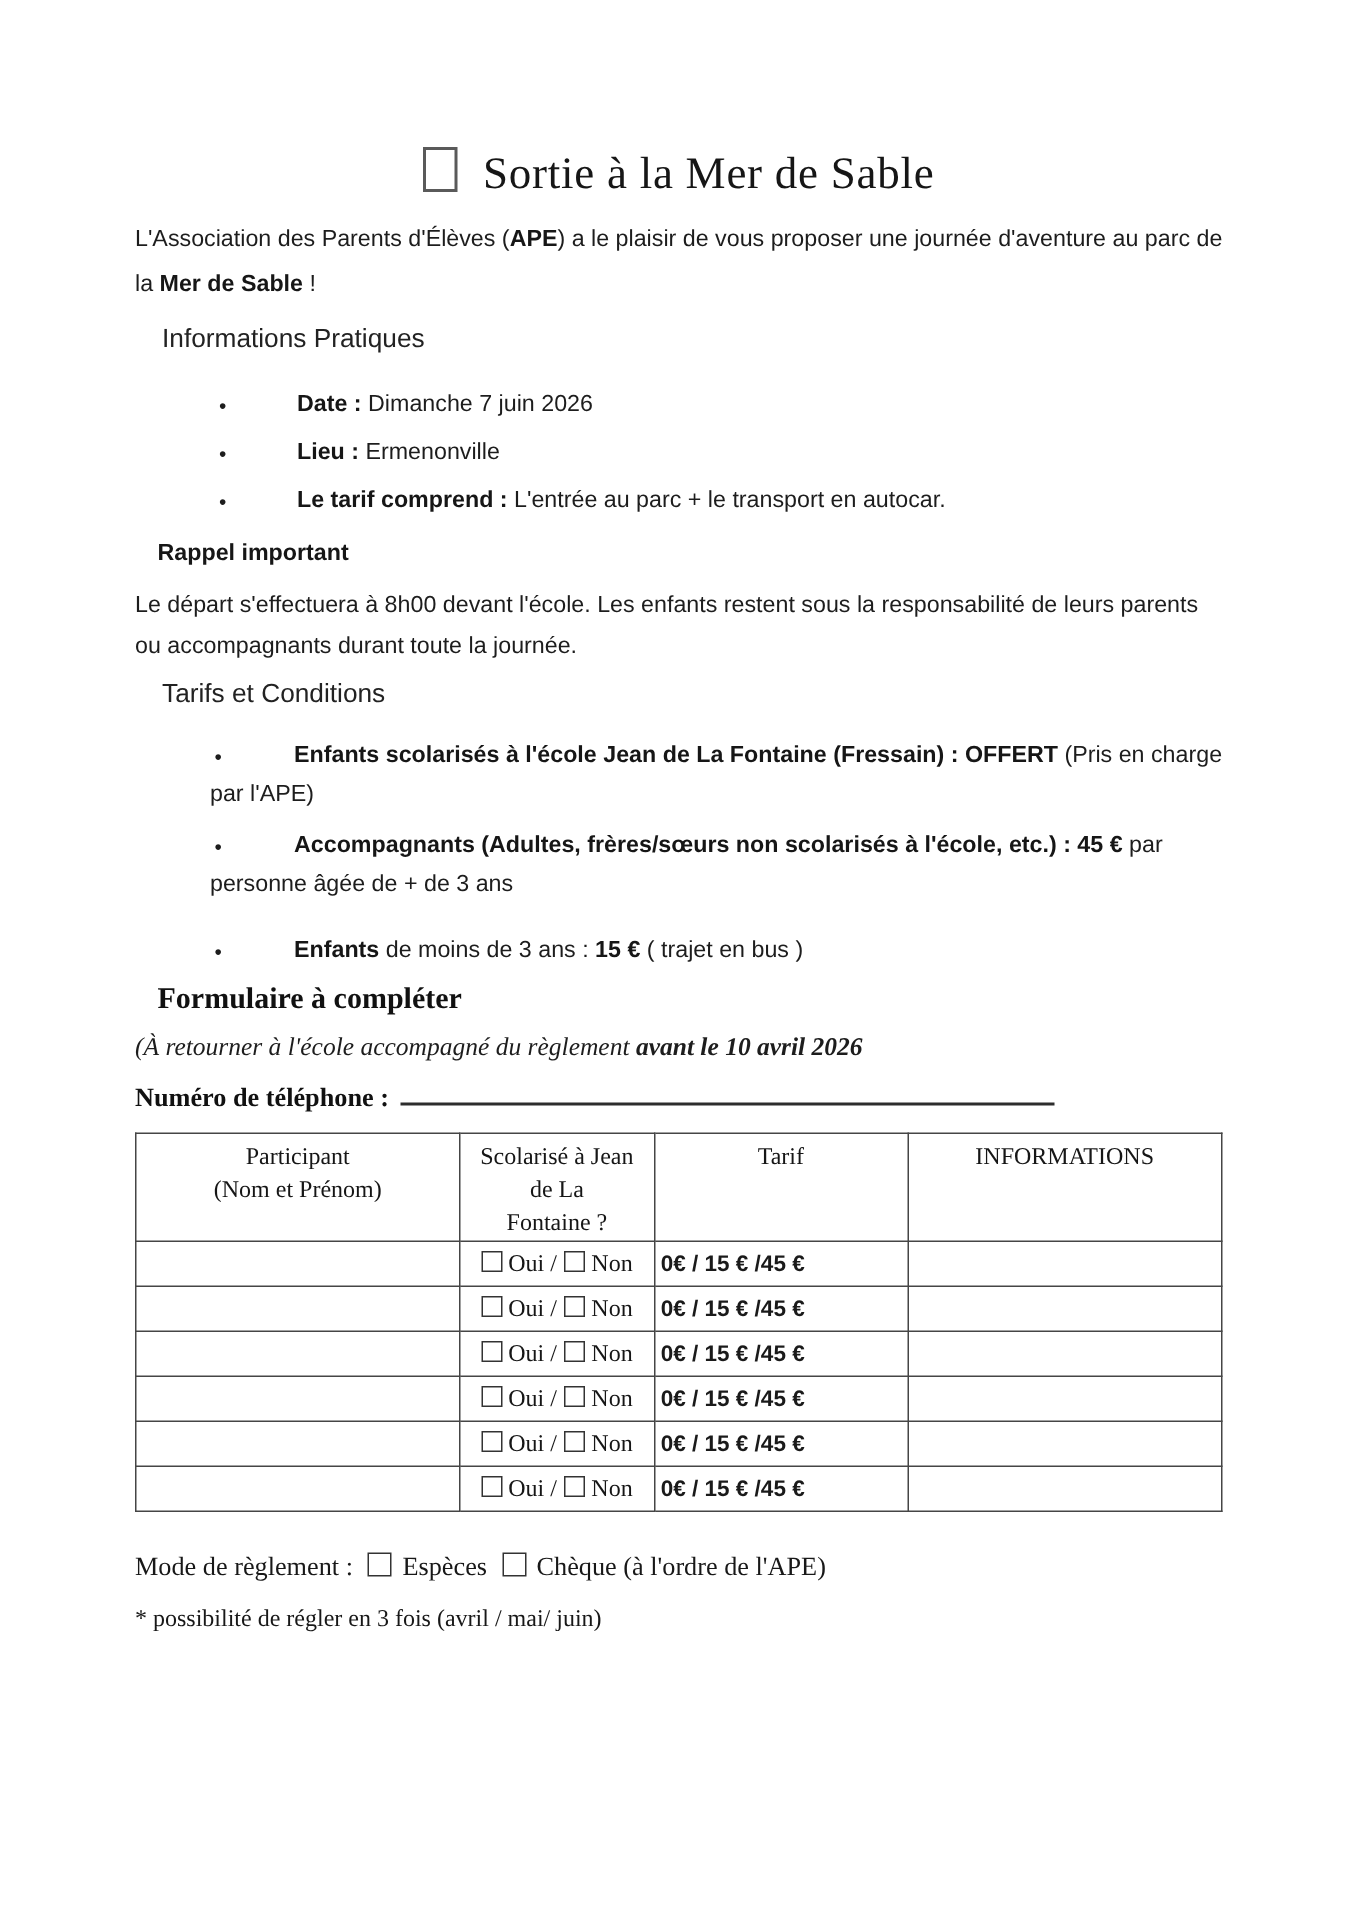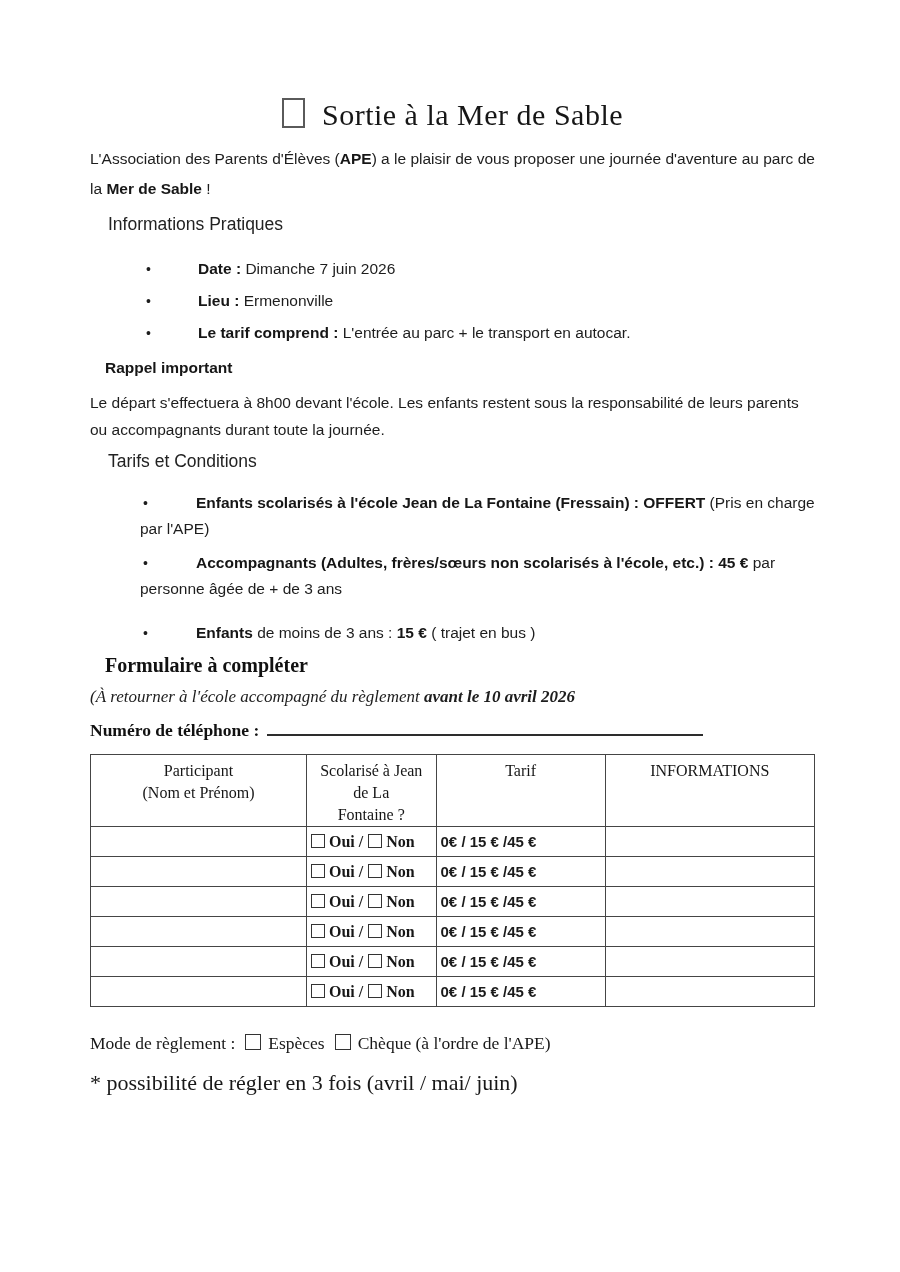--- a/index.html
+++ b/index.html
@@ -100,21 +100,21 @@
     font-size:16px;
     color:#161616;
     table-layout:fixed;
     border-radius:14px;
   }
   .grid th, .grid td { border:1.5px solid #454545; padding:0 4px; overflow:hidden; }
   .grid thead tr { height:70px; }
   .grid th { font-weight:400; text-align:center; vertical-align:top; padding-top:5px; line-height:22px; }
   .grid tbody tr.data-row { height:30px; }
   .grid tbody tr.total-row { height:32px; }
-  .cell-ouinon { text-align:left;font-weight:bold; }
+  .cell-ouinon { text-align:center; }
   .cell-tarif {
     text-align:left;
     font-family:"Liberation Sans", sans-serif;
     font-weight:700;
     font-size:15px;
     color:#1a1a1a;
   }
   .cell-total { text-align:center; font-size:16.5px; }
   .cb {
     display:inline-block;
@@ -133,21 +133,21 @@
   }
   .cb2 {
     display:inline-block;
     width:14px; height:14px;
     border:1.5px solid #333;
     vertical-align:-1px;
     margin:0 7px 0 10px;
   }
   .footnote {
     font-family:"Liberation Serif", serif;
-    font-size:22px;
+    font-size:16px;
     margin-top:16px;
     color:#181818;
   }
 </style>
 </head>
 <body>
 
 <div class="page">
 
   <h1 class="title"><span class="tofu"></span><span>Sortie à la Mer de Sable</span></h1>

